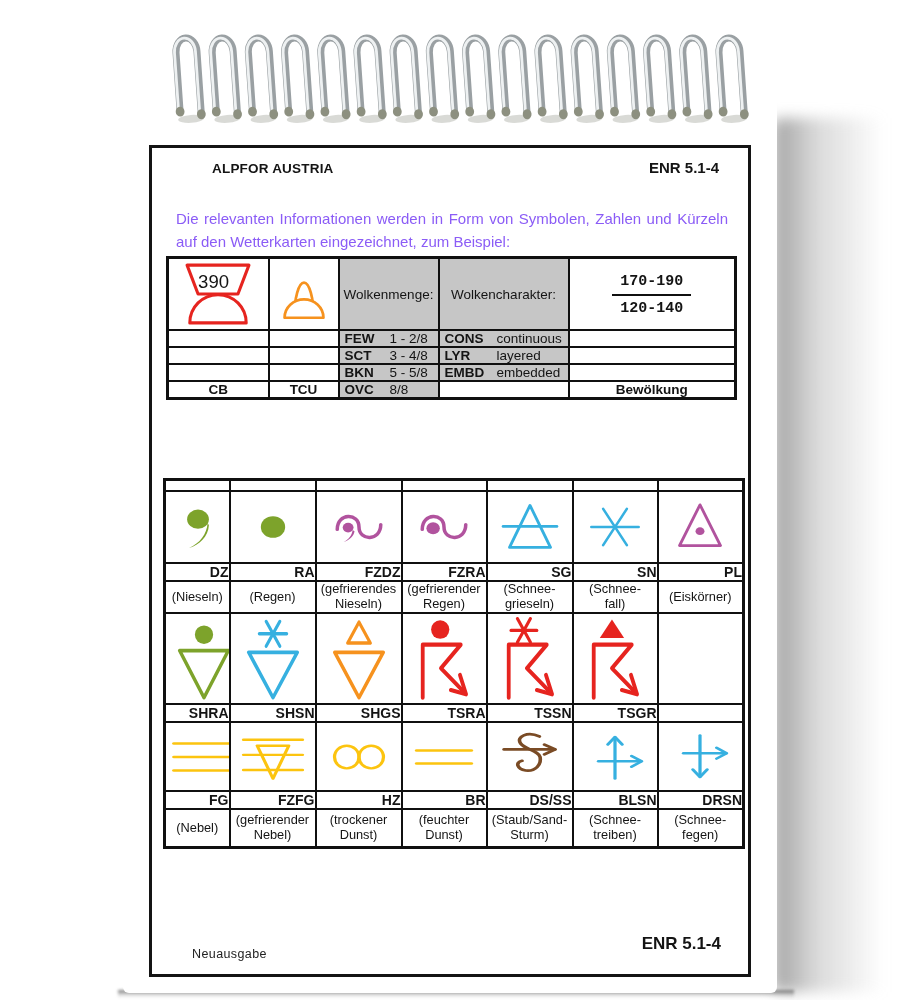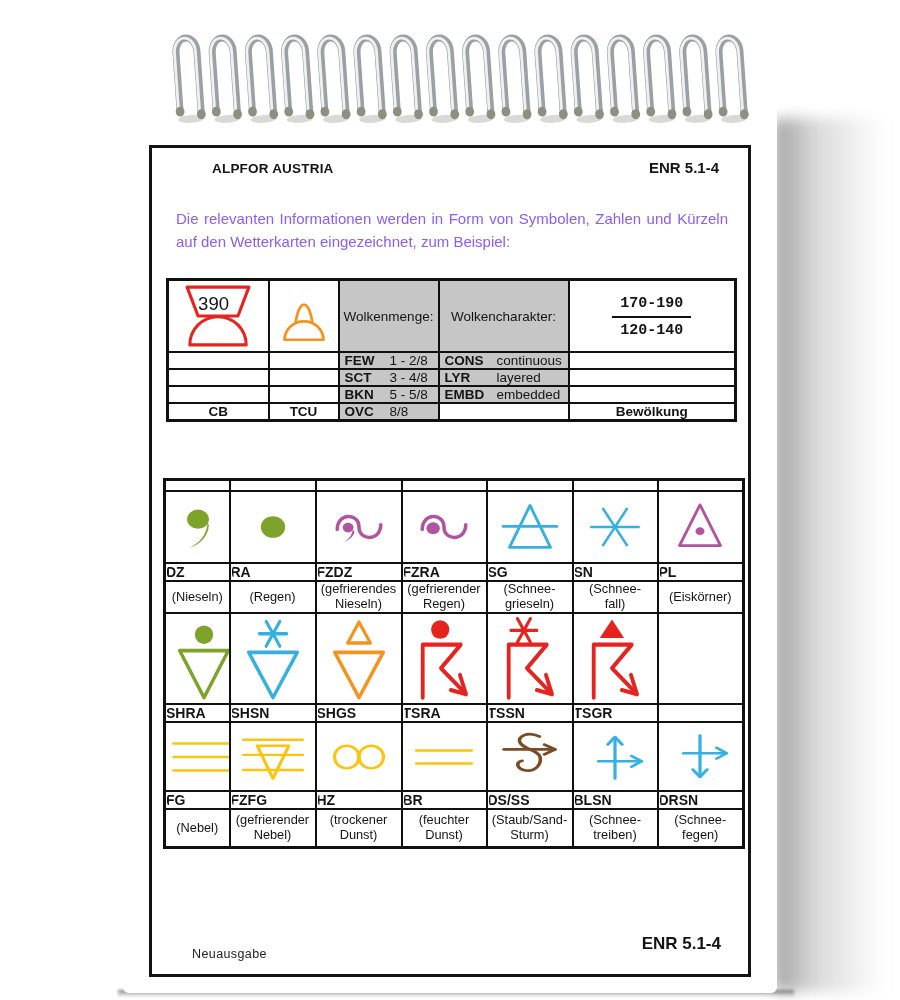--- a/index.html
+++ b/index.html
@@ -20,21 +20,21 @@
   
   .frame{position:absolute;left:26px;top:68px;width:602px;height:832px;border:3px solid #141414;
     box-sizing:border-box;}
   .hdr-left{position:absolute;top:13px;left:60px;font-size:13.5px;font-weight:700;letter-spacing:.2px;}
   .hdr-right{position:absolute;top:11px;right:29px;font-size:15px;font-weight:700;}
   .intro{position:absolute;top:60px;left:24px;width:552px;margin:0;font-size:15px;line-height:1.52;
     text-align:justify;color:#8b5cf6;}
   
   table{border-collapse:collapse;table-layout:fixed;}
   td{border:2px solid #101010;padding:0;vertical-align:middle;overflow:hidden;}
-  .extab{position:absolute;left:14px;top:130px;width:568px;border:3px solid #101010;}
+  .extab{position:absolute;left:14px;top:108px;width:568px;border:3px solid #101010;}
   .extab td{font-size:13.5px;}
   .gray{background:var(--gray_cell);}
   .r-sym td{height:70px;}
   .r-amt td{height:13px;}
   .r-cbtcu td{height:13px;}
   .r-bottom td{height:31px;}
   .amt{padding-left:5px;}
   .amt b{display:inline-block;width:45px;font-weight:700;}
   .chr{padding-left:5px;}
   .chr b{display:inline-block;width:52px;font-weight:700;}
@@ -49,21 +49,21 @@
     font-size:15px;letter-spacing:0;}
   .levels .top{border-bottom:2px solid #101010;padding:2px 8px 4px;}
   .levels .bot{padding-top:4px;}
   .symwrap{display:flex;align-items:center;justify-content:center;height:100%;}
   
   .symtab{position:absolute;left:11px;top:330px;width:579px;border:3px solid #101010;}
   .thinrow td{height:9px;}
   .symrow0 td{height:70px;}
   .symrow1 td{height:89px;}
   .symrow2 td{height:67px;}
-  .coderow td{height:15px;text-align:left;font-weight:700;font-size:14px;border-radius:7px;}
+  .coderow td{height:15px;text-align:right;font-weight:700;font-size:14px;}
   .descrow td{text-align:center;font-size:12.8px;line-height:1.14;white-space:pre-line;}
   .descrow0 td{height:30px;}
   .descrow1 td{height:38px;}
   .descrow2 td{height:36px;}
   .symcell{text-align:center;}
   .symcell svg{display:inline-block;vertical-align:middle;}
   
   .ftr-left{position:absolute;top:799px;left:40px;font-size:12.5px;letter-spacing:.4px;color:#222;}
   .ftr-right{position:absolute;top:786px;right:27px;font-size:17px;font-weight:700;}
 </style>

